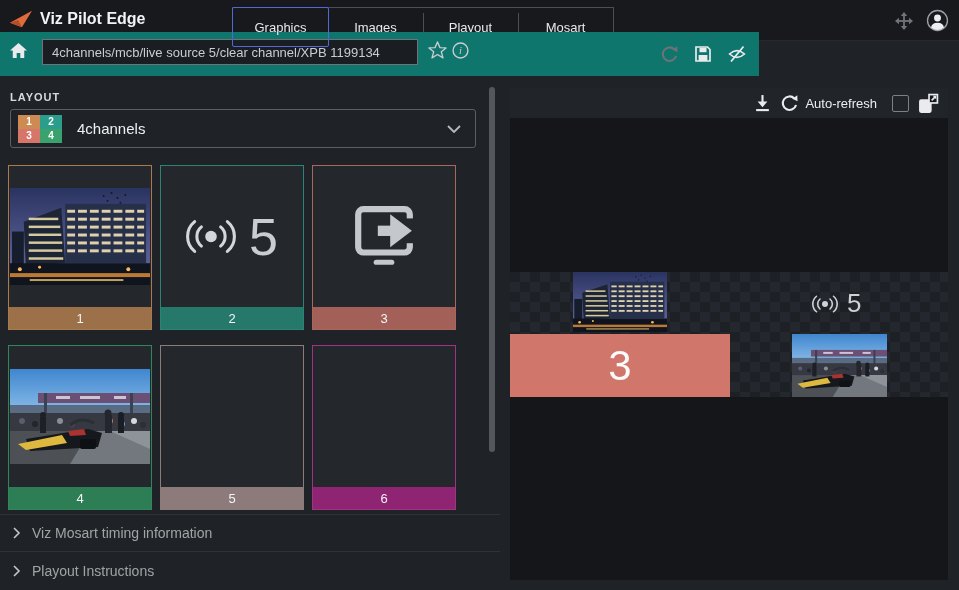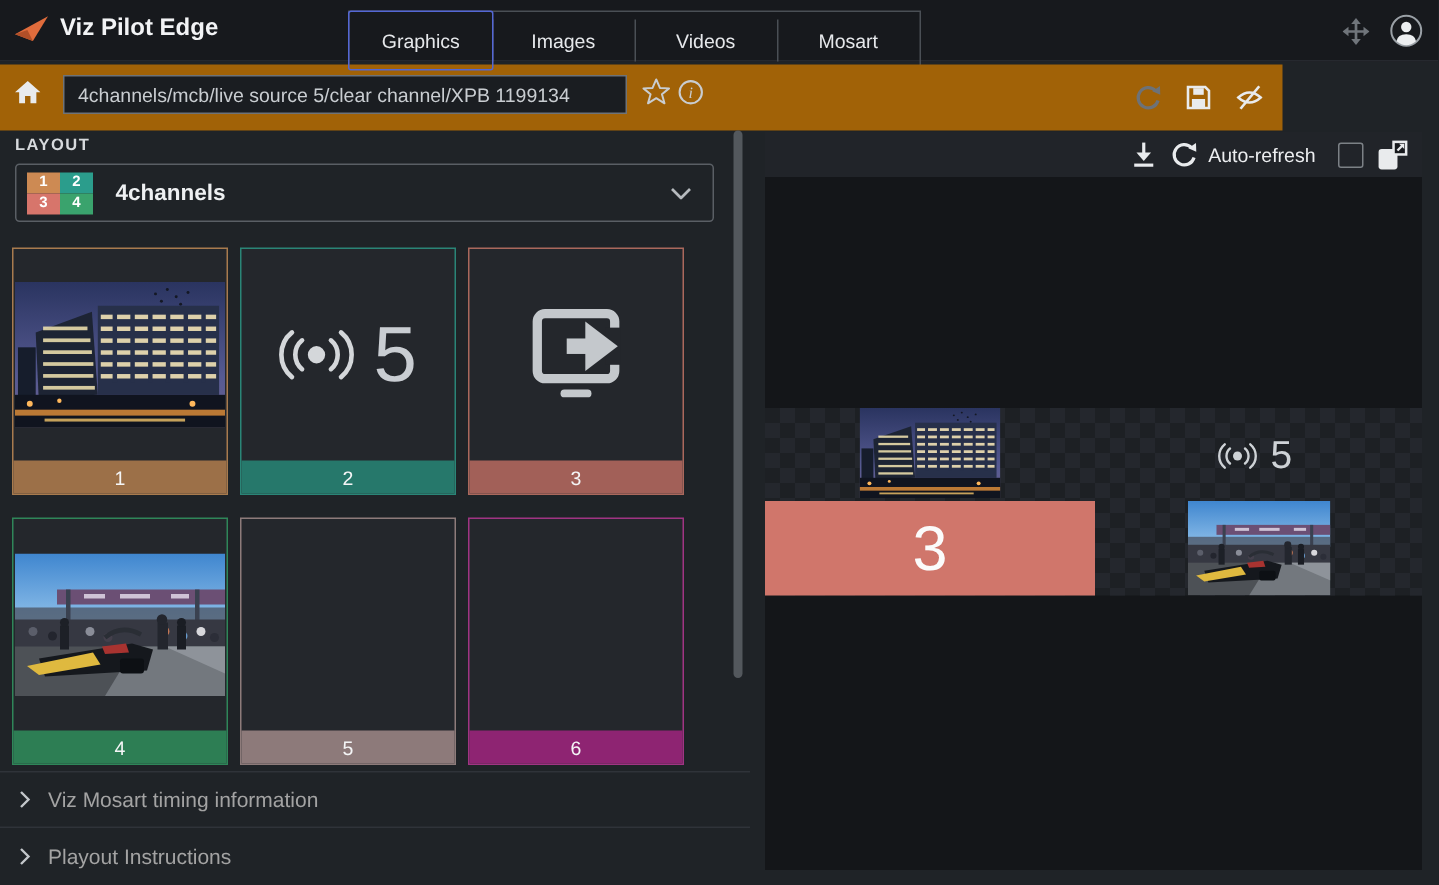--- a/index.html
+++ b/index.html
@@ -15,38 +15,38 @@
   .tabgroup { position:absolute; left:232px; top:7px; height:40px; display:flex;
               border:1px solid #4a4f55; }
   .tab { width:95px; display:flex; align-items:center; justify-content:center;
          font-size:13px; color:#e6e8eb; position:relative; cursor:pointer; }
   .tab:not(.active):not(:first-child)::before { content:""; position:absolute; left:0; top:5px; bottom:5px;
          width:1px; background:#4a4f55; }
   .tab.active { border:1px solid #5467d4; border-radius:2px; margin:-1px; width:97px; z-index:2; }
   .hdr-icons { position:absolute; right:10px; top:0; height:41px; display:flex; align-items:center; gap:13px; }
 
   
-  .subheader { position:absolute; left:0; top:43px; width:855px; height:44px; background:#a16207; }
+  .subheader { position:absolute; left:0; top:32px; width:759px; height:44px; background:#0f766e; }
   .home-ic { position:absolute; left:10px; top:11px; }
   .path-input { position:absolute; left:42px; top:7px; width:376px; height:26px;
                 background:#1a1d21; border:1px solid #6e7378; color:#c9cdd1;
                 font-size:13px; padding:0 9px; font-family:"Liberation Sans", sans-serif; outline:none; }
   .star-ic { position:absolute; left:428px; top:9px; }
   .info-ic { position:absolute; left:452px; top:10px; }
   .sub-icons { position:absolute; right:12px; top:0; height:44px; display:flex; align-items:center; gap:15px; }
 
   
   .layout-label { position:absolute; left:10px; top:91px; font-size:11px; letter-spacing:1px;
                   color:#d7dadd; font-weight:700; }
   .layout-select { position:absolute; left:10px; top:109px; width:466px; height:39px;
                    border:1px solid #5a5f65; border-radius:3px; display:flex; align-items:center;
                    padding:0 14px 0 7px; cursor:pointer; }
   .grid-icon { width:44px; height:28px; display:grid; grid-template-columns:22px 22px; grid-template-rows:14px 14px; }
   .grid-cell { display:flex; align-items:center; justify-content:center; font-size:10px; font-weight:700; color:#fff; }
-  .select-text { margin-left:15px; font-size:15px; color:#eef0f2;font-weight:bold; }
+  .select-text { margin-left:15px; font-size:15px; color:#eef0f2; }
   .select-chevron { margin-left:auto; }
 
   .tiles { position:absolute; left:8px; top:165px; width:448px; display:grid;
            grid-template-columns:144px 144px 144px; grid-auto-rows:165px; gap:15px 8px; }
   .tile { background:#24272c; border:1px solid #555; display:flex; flex-direction:column; cursor:pointer; }
   .tile-body { flex:1; display:flex; align-items:center; justify-content:center; gap:13px; overflow:hidden; }
   .tile-footer { height:22px; display:flex; align-items:center; justify-content:center;
                  font-size:13px; color:#f4f5f6; }
   .tile-img { width:140px; height:97px; display:block; }
   .live-num { font-size:52px; line-height:1; color:#c9cdd2; }
@@ -205,21 +205,21 @@
   <div class="header">
     <svg class="logo" viewBox="0 0 26 24">
       <polygon points="1,15 25,2 14,20" fill="#e06c3c"></polygon>
       <polygon points="1,15 14,20 10,12" fill="#b04f28"></polygon>
     </svg>
     <div class="app-title">Viz Pilot Edge</div>
 
     <div class="tabgroup">
       <div class="tab active">Graphics</div>
       <div class="tab">Images</div>
-      <div class="tab">Videos</div>
+      <div class="tab">Playout</div>
       <div class="tab">Mosart</div>
     </div>
 
     <div class="hdr-icons">
       <svg width="18" height="18" viewBox="0 0 18 18" style="color:#70757b">
         <g stroke="currentColor" stroke-width="1.8">
             <line x1="3" y1="9" x2="15" y2="9"></line>
             <line x1="9" y1="3" x2="9" y2="15"></line>
           </g>
         <g fill="currentColor">

